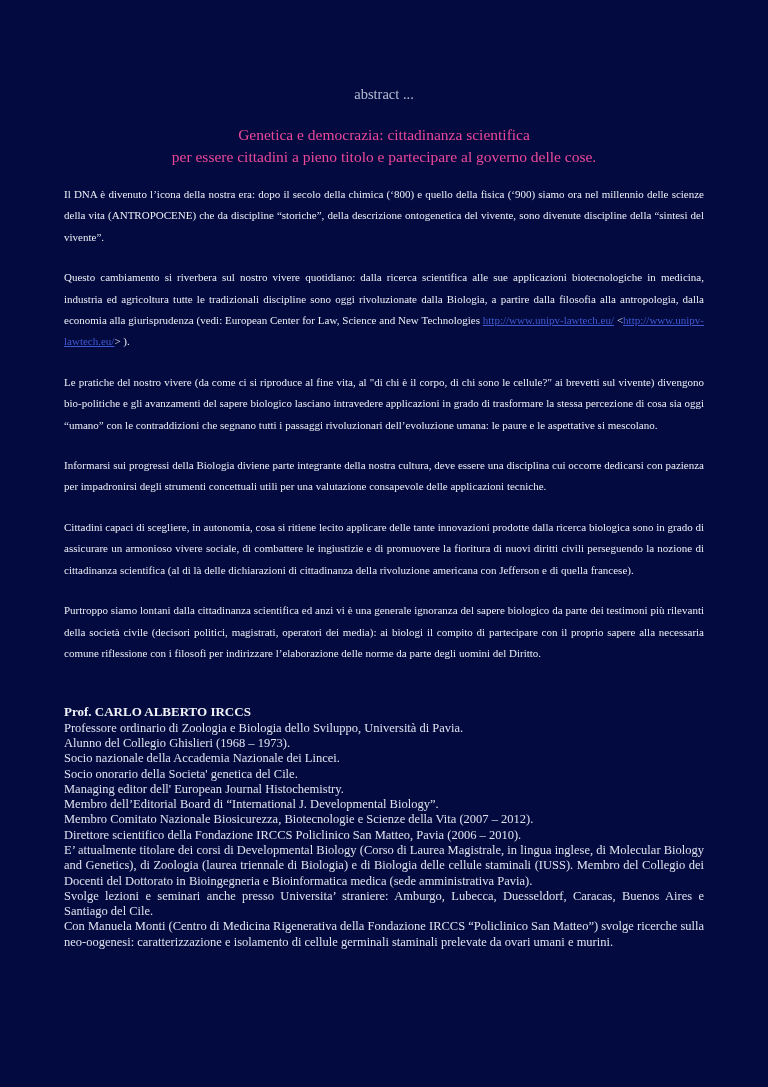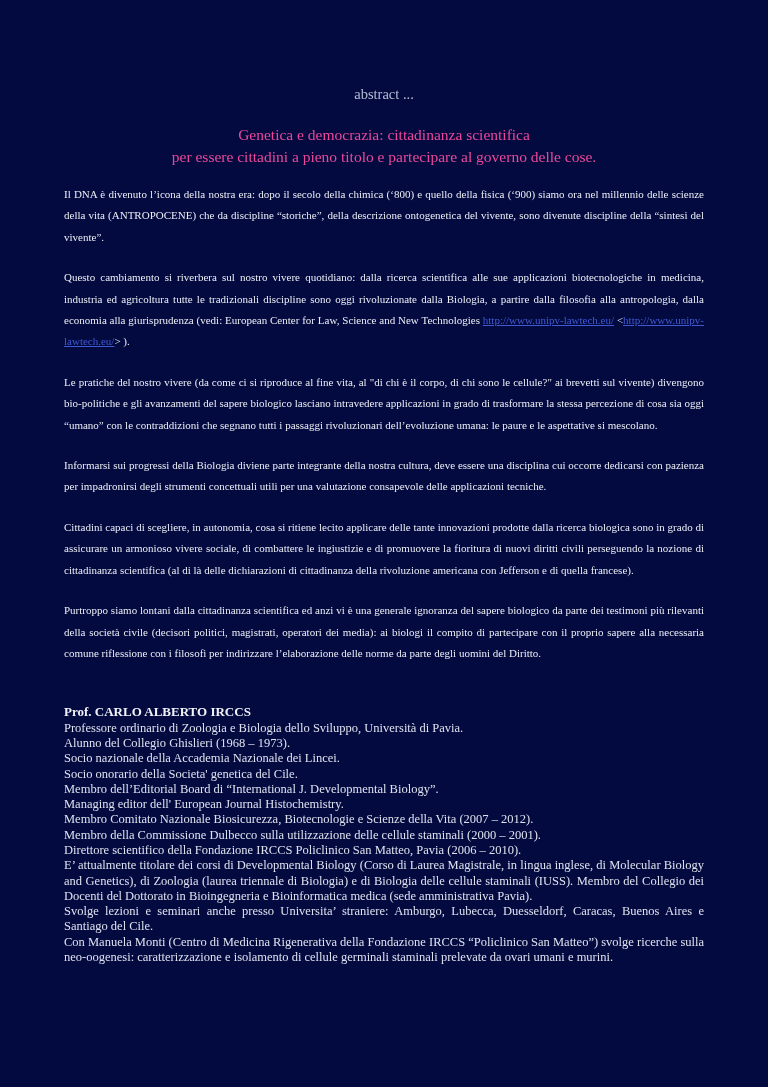--- a/index.html
+++ b/index.html
@@ -87,23 +87,22 @@
   <p class="body-para">Cittadini capaci di scegliere, in autonomia, cosa si ritiene lecito applicare delle tante innovazioni prodotte dalla ricerca biologica sono in grado di assicurare un armonioso vivere sociale, di combattere le ingiustizie e di promuovere la fioritura di nuovi diritti civili perseguendo la nozione di cittadinanza scientifica (al di là delle dichiarazioni di cittadinanza della rivoluzione americana con Jefferson e di quella francese).</p>
 
   <p class="body-para">Purtroppo siamo lontani dalla cittadinanza scientifica ed anzi vi è una generale ignoranza del sapere biologico da parte dei testimoni più rilevanti della società civile (decisori politici, magistrati, operatori dei media): ai biologi il compito di partecipare con il proprio sapere alla necessaria comune riflessione con i filosofi per indirizzare l’elaborazione delle norme da parte degli uomini del Diritto.</p>
 
   <div class="bio-section">
     <div class="bio-name">Prof. CARLO ALBERTO IRCCS</div>
     <div class="bio-line">Professore ordinario di Zoologia e Biologia dello Sviluppo, Università di Pavia.</div>
     <div class="bio-line">Alunno del Collegio Ghislieri (1968 – 1973).</div>
     <div class="bio-line">Socio nazionale della Accademia Nazionale dei Lincei.</div>
     <div class="bio-line">Socio onorario della Societa' genetica del Cile.</div>
+    <div class="bio-line">Managing editor dell' European Journal Histochemistry.</div>
     <div class="bio-line">Membro dell’Editorial Board di “International J. Developmental Biology”.</div>
-    <div class="bio-line">Managing editor dell' European Journal Histochemistry.</div>
     <div class="bio-line">Membro Comitato Nazionale Biosicurezza, Biotecnologie e Scienze della Vita (2007 – 2012).</div>
-    <div class="bio-line">Membro della Commissione Dulbecco sulla utilizzazione delle cellule staminali (2000 – 2001).</div>
     <div class="bio-line">Direttore scientifico della Fondazione IRCCS Policlinico San Matteo, Pavia (2006 – 2010).</div>
     <div class="bio-line">E’ attualmente titolare dei corsi di Developmental Biology (Corso di Laurea Magistrale, in lingua inglese, di Molecular Biology and Genetics), di Zoologia (laurea triennale di Biologia) e di Biologia delle cellule staminali (IUSS). Membro del Collegio dei Docenti del Dottorato in Bioingegneria e Bioinformatica medica (sede amministrativa Pavia).</div>
     <div class="bio-line">Svolge lezioni e seminari anche presso Universita’ straniere: Amburgo, Lubecca, Duesseldorf, Caracas,  Buenos Aires e Santiago del Cile.</div>
     <div class="bio-line">Con Manuela Monti (Centro di Medicina Rigenerativa della Fondazione IRCCS “Policlinico San Matteo”) svolge ricerche sulla neo-oogenesi: caratterizzazione e isolamento di cellule germinali staminali prelevate da ovari umani e murini.</div>
   </div>
 
 </div>
 
 </body></html>

